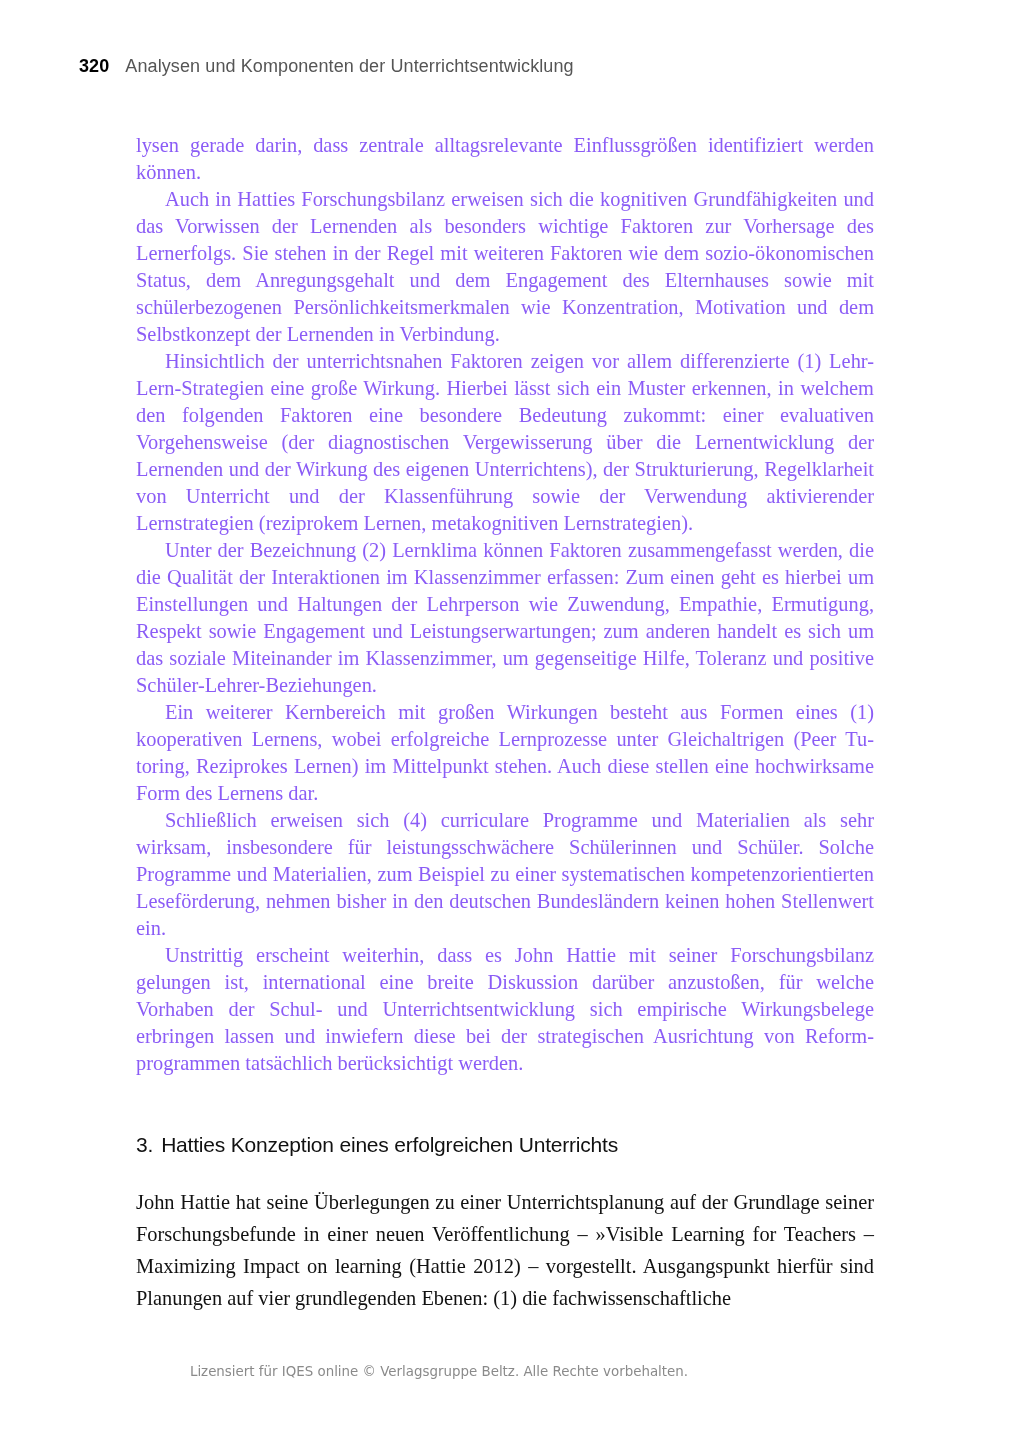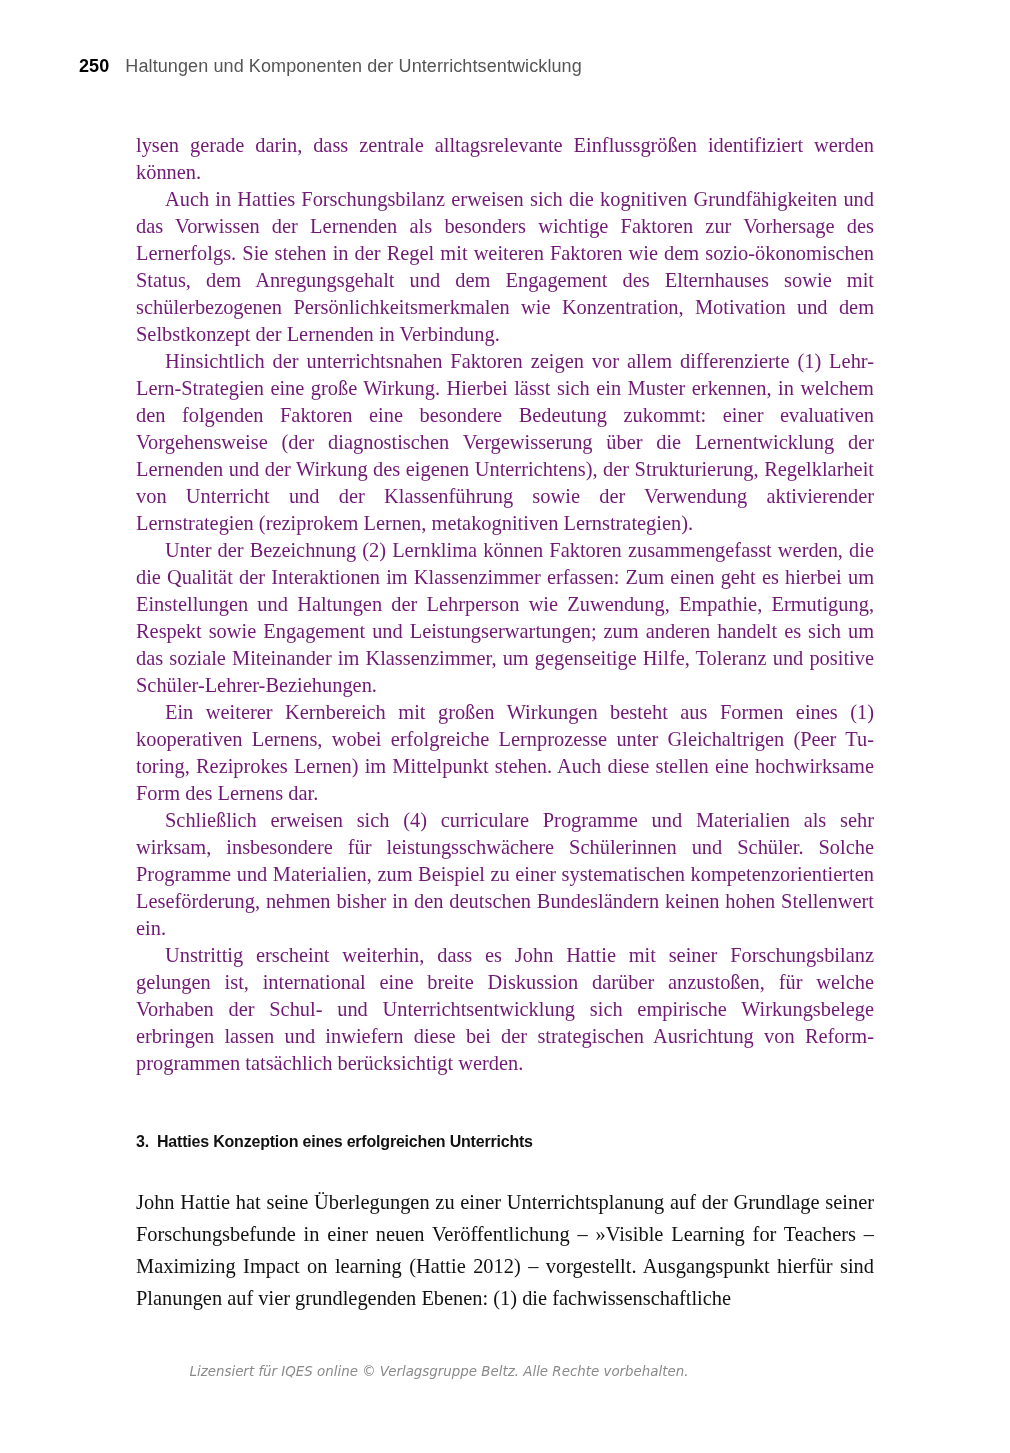--- a/index.html
+++ b/index.html
@@ -7,47 +7,47 @@
   .page { position: absolute; left: 0; top: 0; width: 1010px; height: 1453px; background: #fff; }
   .running-head {
     position: absolute; left: 79px; top: 56px;
     font-family: "Liberation Sans", sans-serif; font-size: 18px; color: #555;
     white-space: nowrap; letter-spacing: 0.1px;
   }
   .running-head .pnum { color: #000; font-weight: bold; margin-right: 16px; }
   .body {
     position: absolute; left: 136px; top: 132px; width: 738px;
     font-family: "Liberation Serif", serif; font-size: 20.4px; line-height: 27px;
-    color: #701a75; text-align: justify; hyphens: manual;
+    color: #8b5cf6; text-align: justify; hyphens: manual;
   }
   .body p { margin: 0; }
   .body p.indent { text-indent: 29px; }
   .section-heading {
     position: absolute; left: 136px; top: 1133px; width: 740px;
-    font-family: "Liberation Sans", sans-serif; font-weight: bold; font-size: 16px;
+    font-family: "Liberation Sans", sans-serif; font-weight: normal; font-size: 21px;
     color: #111; letter-spacing: -0.2px;
   }
   .section-heading .num { margin-right: 8px; }
   .body2 {
     position: absolute; left: 136px; top: 1186px; width: 738px;
     font-family: "Liberation Serif", serif; font-size: 20.4px; line-height: 32px;
     color: #111; text-align: justify;
   }
   .body2 p { margin: 0; }
   .footer {
     position: absolute; left: 0; top: 1364px; width: 878px; text-align: center;
-    font-family: "DejaVu Sans", sans-serif; font-size: 13.4px; color: #8a8a8a; font-style: italic;
+    font-family: "DejaVu Sans", sans-serif; font-size: 13.4px; color: #8a8a8a;
   }
 </style>
 </head>
 <body>
 
 <div class="page">
   <div class="running-head">
-    <span class="pnum">250</span><span>Haltungen und Komponenten der Unterrichtsentwicklung</span>
+    <span class="pnum">320</span><span>Analysen und Komponenten der Unterrichtsentwicklung</span>
   </div>
 
   <div class="body">
     <p>lysen gerade darin, dass zentrale alltagsrelevante Einflussgrößen identifiziert werden können.</p>
     <p class="indent">Auch in Hatties Forschungsbilanz erweisen sich die kognitiven Grundfähigkeiten und das Vorwissen der Lernenden als besonders wichtige Faktoren zur Vorhersage des Lernerfolgs. Sie stehen in der Regel mit weiteren Faktoren wie dem sozio-ökono­mischen Status, dem Anregungsgehalt und dem Engagement des Elternhauses sowie mit schülerbezogenen Persönlichkeitsmerkmalen wie Konzentration, Motivation und dem Selbstkonzept der Lernenden in Verbindung.</p>
     <p class="indent">Hinsichtlich der unterrichtsnahen Faktoren zeigen vor allem differenzierte (1) Lehr-Lern-Strategien eine große Wirkung. Hierbei lässt sich ein Muster erkennen, in welchem den folgenden Faktoren eine besondere Bedeutung zukommt: einer evalua­tiven Vorgehensweise (der diagnostischen Vergewisserung über die Lernentwicklung der Lernenden und der Wirkung des eigenen Unterrichtens), der Strukturierung, Re­gelklarheit von Unterricht und der Klassenführung sowie der Verwendung aktivieren­der Lernstrategien (reziprokem Lernen, metakognitiven Lernstrategien).</p>
     <p class="indent">Unter der Bezeichnung (2) Lernklima können Faktoren zusammengefasst werden, die die Qualität der Interaktionen im Klassenzimmer erfassen: Zum einen geht es hierbei um Einstellungen und Haltungen der Lehrperson wie Zuwendung, Empathie, Ermutigung, Respekt sowie Engagement und Leistungserwartungen; zum anderen handelt es sich um das soziale Miteinander im Klassenzimmer, um gegenseitige Hilfe, Toleranz und positive Schüler-Lehrer-Beziehungen.</p>
     <p class="indent">Ein weiterer Kernbereich mit großen Wirkungen besteht aus Formen eines (1) kooperativen Lernens, wobei erfolgreiche Lernprozesse unter Gleichaltrigen (Peer Tu­toring, Reziprokes Lernen) im Mittelpunkt stehen. Auch diese stellen eine hochwirk­same Form des Lernens dar.</p>
     <p class="indent">Schließlich erweisen sich (4) curriculare Programme und Materialien als sehr wirksam, insbesondere für leistungsschwächere Schülerinnen und Schüler. Solche Programme und Materialien, zum Beispiel zu einer systematischen kompetenzorien­tierten Leseförderung, nehmen bisher in den deutschen Bundesländern keinen hohen Stellenwert ein.</p>
     <p class="indent">Unstrittig erscheint weiterhin, dass es John Hattie mit seiner Forschungsbilanz gelungen ist, international eine breite Diskussion darüber anzustoßen, für welche Vorhaben der Schul- und Unterrichtsentwicklung sich empirische Wirkungsbelege erbringen lassen und inwiefern diese bei der strategischen Ausrichtung von Reform­programmen tatsächlich berücksichtigt werden.</p>

